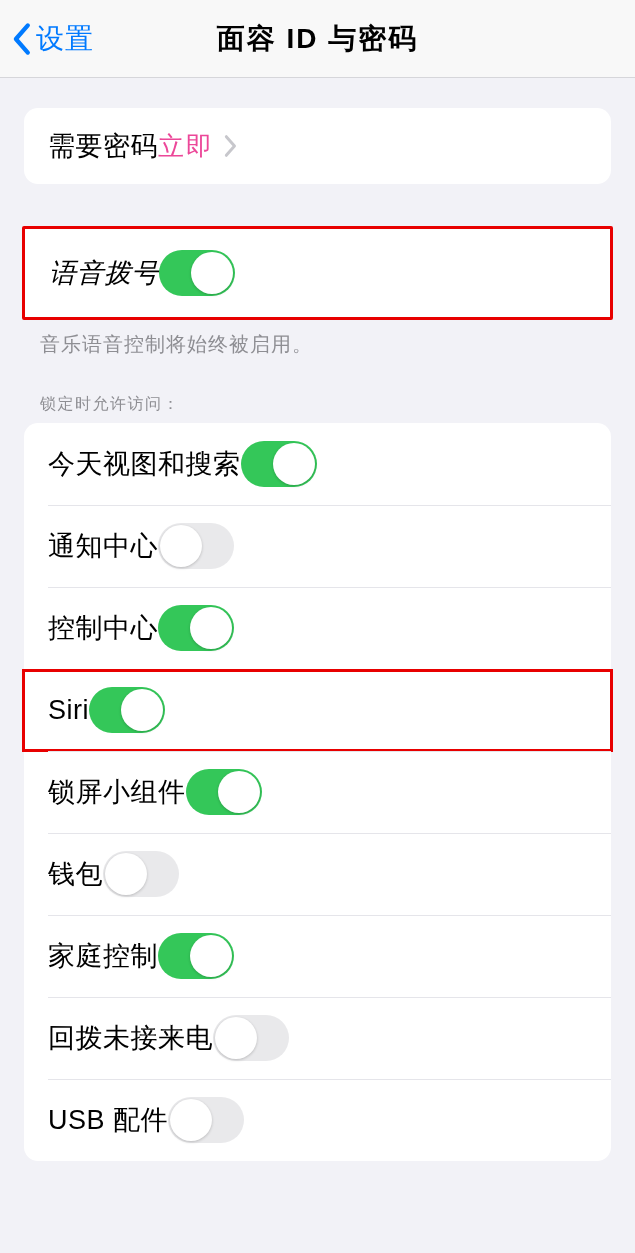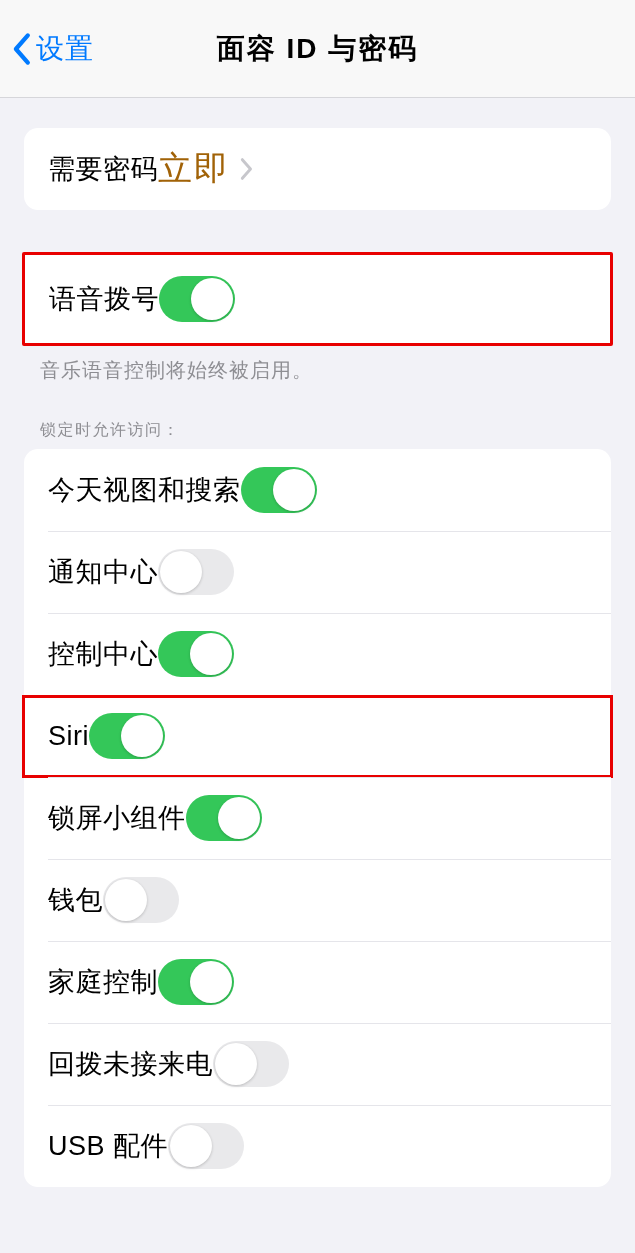--- a/index.html
+++ b/index.html
@@ -4,21 +4,21 @@
   <style>
     * { margin: 0; padding: 0; box-sizing: border-box; }
     body {
       width: 635px;
       height: 1253px;
       background: #f2f2f7;
       font-family: -apple-system, "Helvetica Neue", Arial, sans-serif;
       overflow: hidden;
     }
     .nav-bar {
-      height: 98px;
+      height: 78px;
       background: #f8f8f8;
       border-bottom: 1px solid #d6d6da;
       display: flex;
       align-items: center;
       position: relative;
     }
     .back-btn {
       display: flex;
       align-items: center;
       padding-left: 10px;
@@ -55,21 +55,21 @@
       content: "";
       position: absolute;
       top: 0;
       left: 24px;
       right: 0;
       height: 1px;
       background: #e5e5ea;
     }
     .row-label { font-size: 27px; color: #000; letter-spacing: 0.5px; }
     .row-right { display: flex; align-items: center; gap: 10px; }
-    .row-value { font-size: 34px; color: #a16207; letter-spacing: 2px; }
+    .row-value { font-size: 26px; color: #ec4899; letter-spacing: 2px; }
     .chevron { width: 14px; height: 24px; }
     .footer-text {
       font-size: 20px;
       color: #8e8e93;
       padding: 10px 40px 0 40px;
       letter-spacing: 1px;
       line-height: 1.4;
     }
     .header-text {
       font-size: 16px;
@@ -97,21 +97,21 @@
     }
     .toggle.on .knob { right: 2px; }
     .toggle.off .knob { left: 2px; }
     .highlight {
       border: 3.5px solid #e80000;
       border-radius: 2px;
       margin: 0 22px;
       padding: 0;
     }
     .highlight .card { margin: 0; border-radius: 0; }
-    .highlight .row { border-radius: 0; }
+    .highlight .row { border-radius: 0; font-style: italic; }
   </style>
 </head>
 <body>
 
 <div class="nav-bar">
   <div class="back-btn">
     <svg viewBox="0 0 12 20" fill="none">
       <path d="M10 2 L3 10 L10 18" stroke="#007aff" stroke-width="2.5" stroke-linecap="round" stroke-linejoin="round"></path>
     </svg>
     <span class="back-text">设置</span>

